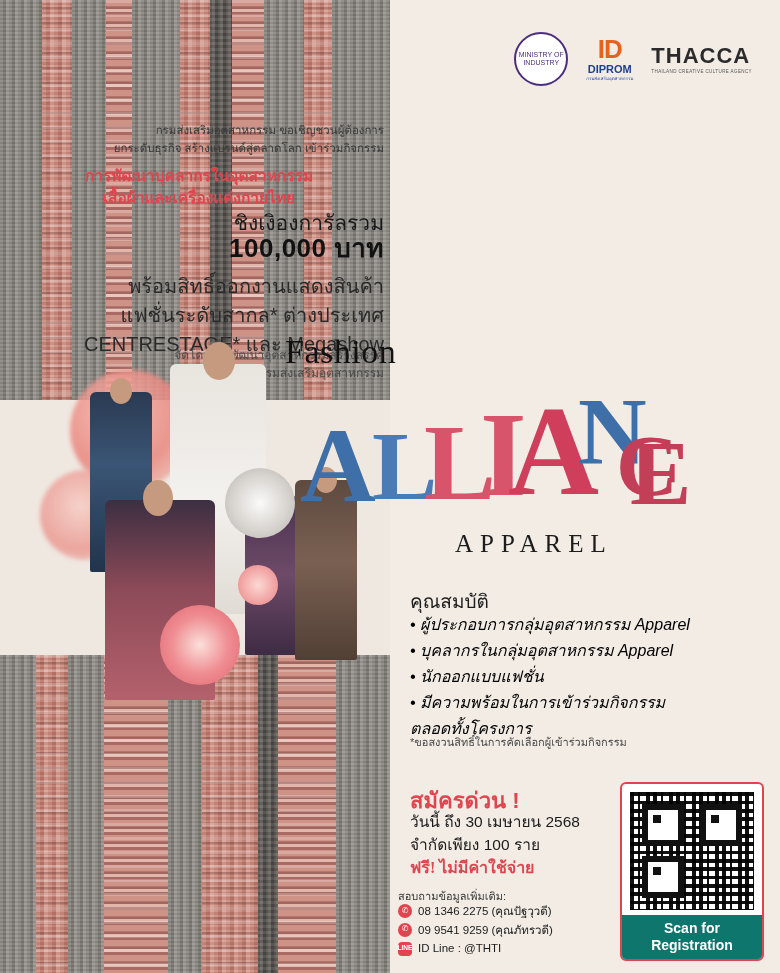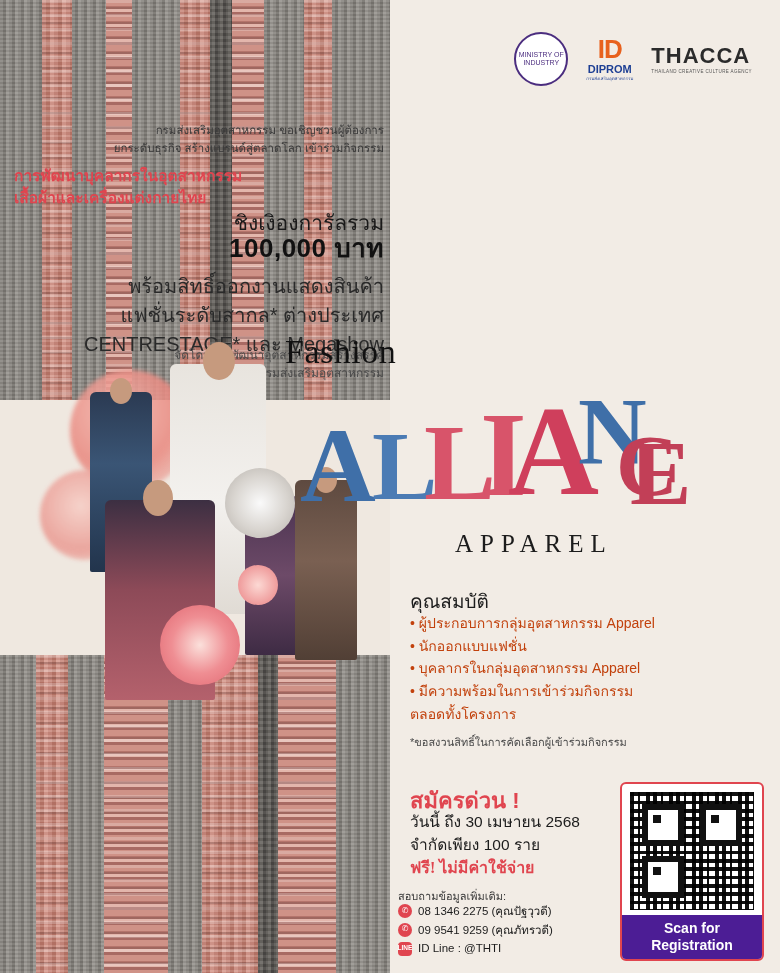--- a/index.html
+++ b/index.html
@@ -177,21 +177,21 @@
     text-align: right;
     font-size: 11.5px;
     color: #3a3a3a;
     line-height: 1.55;
   }
   .headline {
     position: absolute;
     top: 165px;
     left: 14px;
     width: 370px;
-    text-align: left;
+    text-align: center;
     font-size: 15.5px;
     font-weight: bold;
     color: #e0454f;
     line-height: 1.45;
   }
   .prize-label {
     position: absolute;
     top: 210px;
     left: 14px;
     width: 370px;
@@ -280,23 +280,24 @@
     left: 410px;
     top: 586px;
     font-size: 19px;
     color: #1c1c1c;
   }
   .qual-list {
     position: absolute;
     left: 410px;
     top: 612px;
     width: 350px;
-    font-size: 14px;
-    color: #c2410c;
+    font-size: 16px;
+    color: #000000;
     line-height: 1.62;
+    font-style: italic;
   }
   .qual-list li { list-style: none; }
   .qual-list ul { margin: 0; padding: 0; }
   .qual-note {
     position: absolute;
     left: 410px;
     top: 733px;
     font-size: 11px;
     color: #4a4a4a;
   }
@@ -405,21 +406,21 @@
   }
   .qr-eye.tl { left: 12px; top: 12px; }
   .qr-eye.tr { right: 12px; top: 12px; }
   .qr-eye.bl { left: 12px; bottom: 12px; }
   .qr-caption {
     position: absolute;
     left: 0;
     bottom: 0;
     width: 100%;
     height: 44px;
-    background: #4c1d95;
+    background: #0f766e;
     color: #fff;
     font-size: 14px;
     font-weight: bold;
     display: flex;
     flex-direction: column;
     align-items: center;
     justify-content: center;
     line-height: 1.25;
   }
 
@@ -559,22 +560,22 @@
     <span class="al-N">N</span>
     <span class="al-C">C</span>
     <span class="al-E">E</span>
   </div>
   <div class="apparel">APPAREL</div>
 
   <div class="qual-title">คุณสมบัติ</div>
   <div class="qual-list">
     <ul>
       <li>• ผู้ประกอบการกลุ่มอุตสาหกรรม Apparel</li>
+      <li>• บุคลากรในกลุ่มอุตสาหกรรม Apparel</li>
       <li>• นักออกแบบแฟชั่น</li>
-      <li>• บุคลากรในกลุ่มอุตสาหกรรม Apparel</li>
       <li>• มีความพร้อมในการเข้าร่วมกิจกรรม</li>
       <li>   ตลอดทั้งโครงการ</li>
     </ul>
   </div>
   <div class="qual-note">*ขอสงวนสิทธิ์ในการคัดเลือกผู้เข้าร่วมกิจกรรม</div>
 
   <div class="apply-title">สมัครด่วน !</div>
   <div class="apply-lines">
     <div>วันนี้ ถึง 30 เมษายน 2568</div>
     <div>จำกัดเพียง 100 ราย</div>

